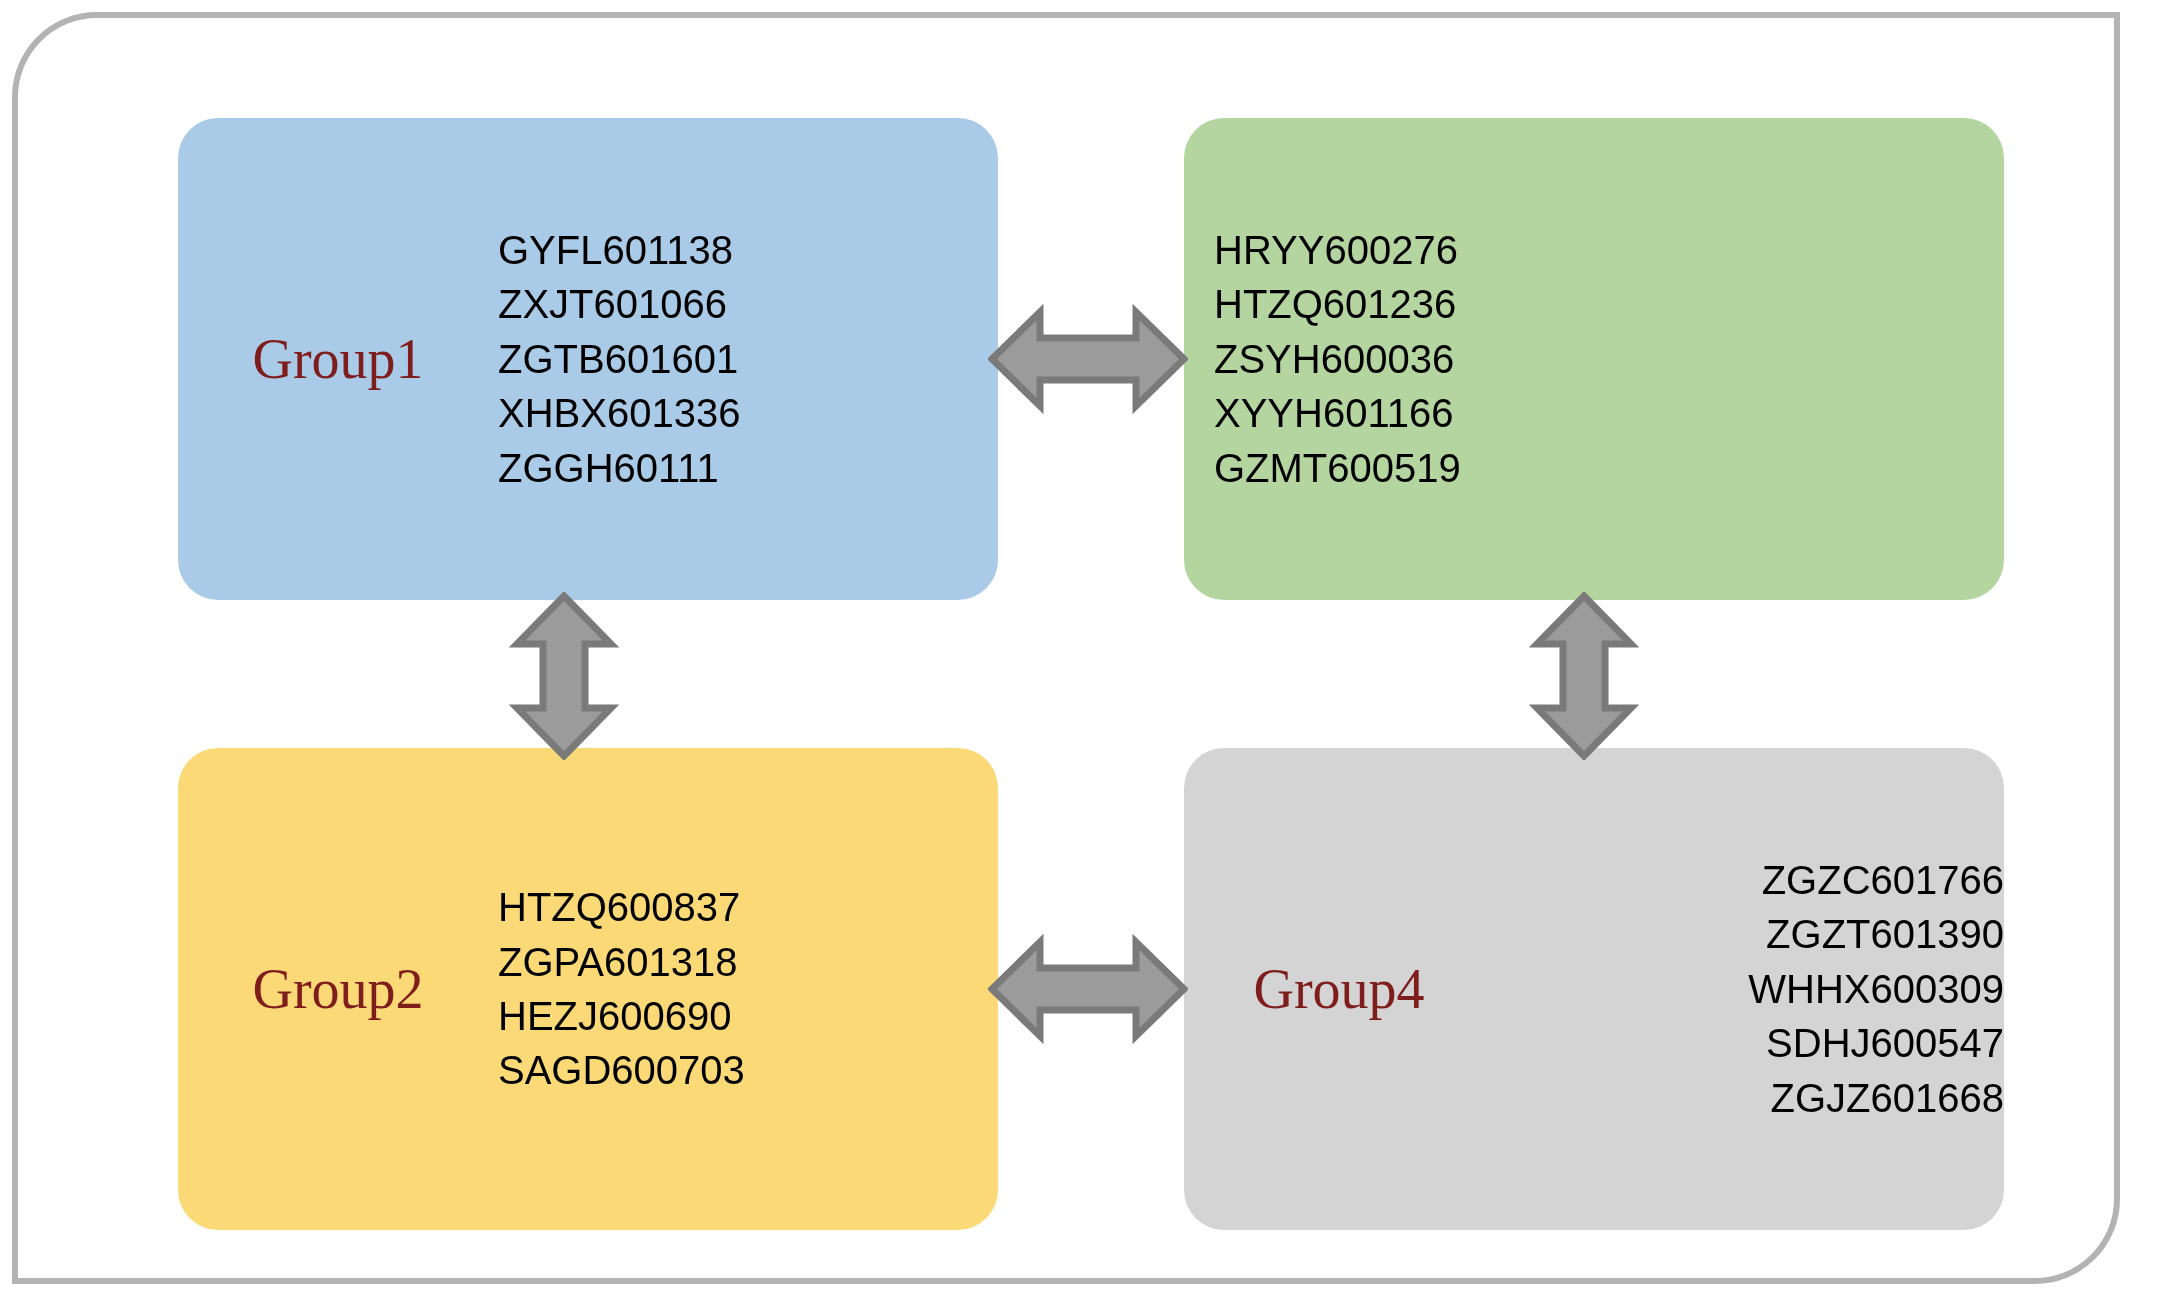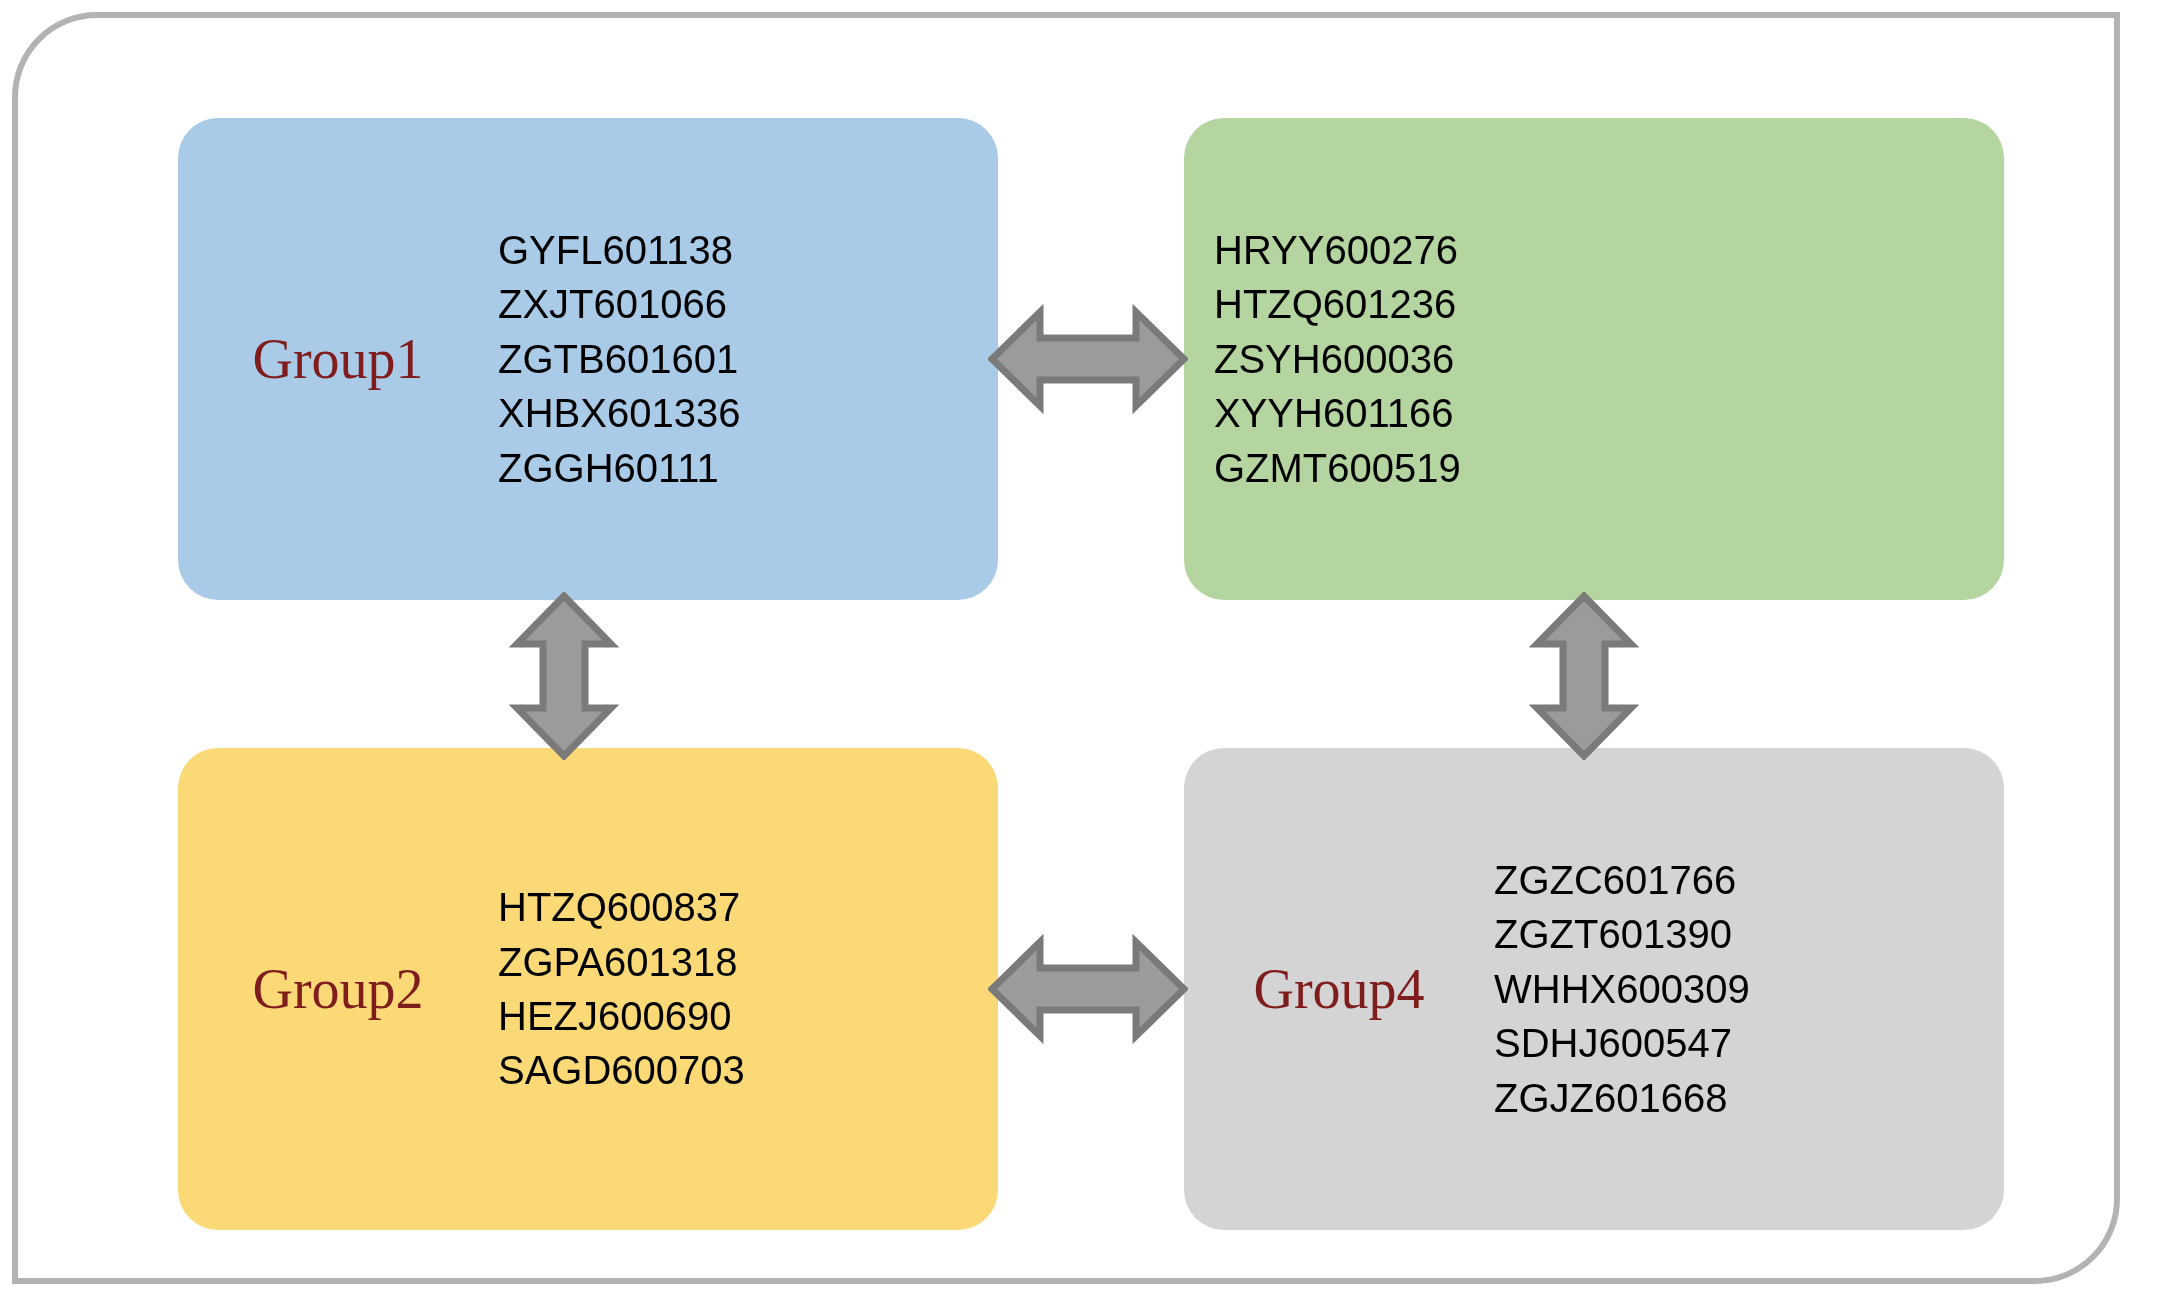--- a/index.html
+++ b/index.html
@@ -103,21 +103,21 @@
 
   
   #group4 {
     left: 1184px;
     top: 748px;
     width: 820px;
     height: 482px;
     background: #d4d4d4;
   }
   #group4 .group-label { width: 250px; margin-left: 30px; font-family: Liberation Serif, serif; }
-  #group4 .code-list { padding-left: 30px; }
+  #group4 .code-list { padding-left: 30px; align-items: flex-end; }
 
   
   .arrow {
     position: absolute;
   }
   .arrow svg { display: block; }
 
   #arrow-h-top {
     left: 988px;
     top: 300px;

